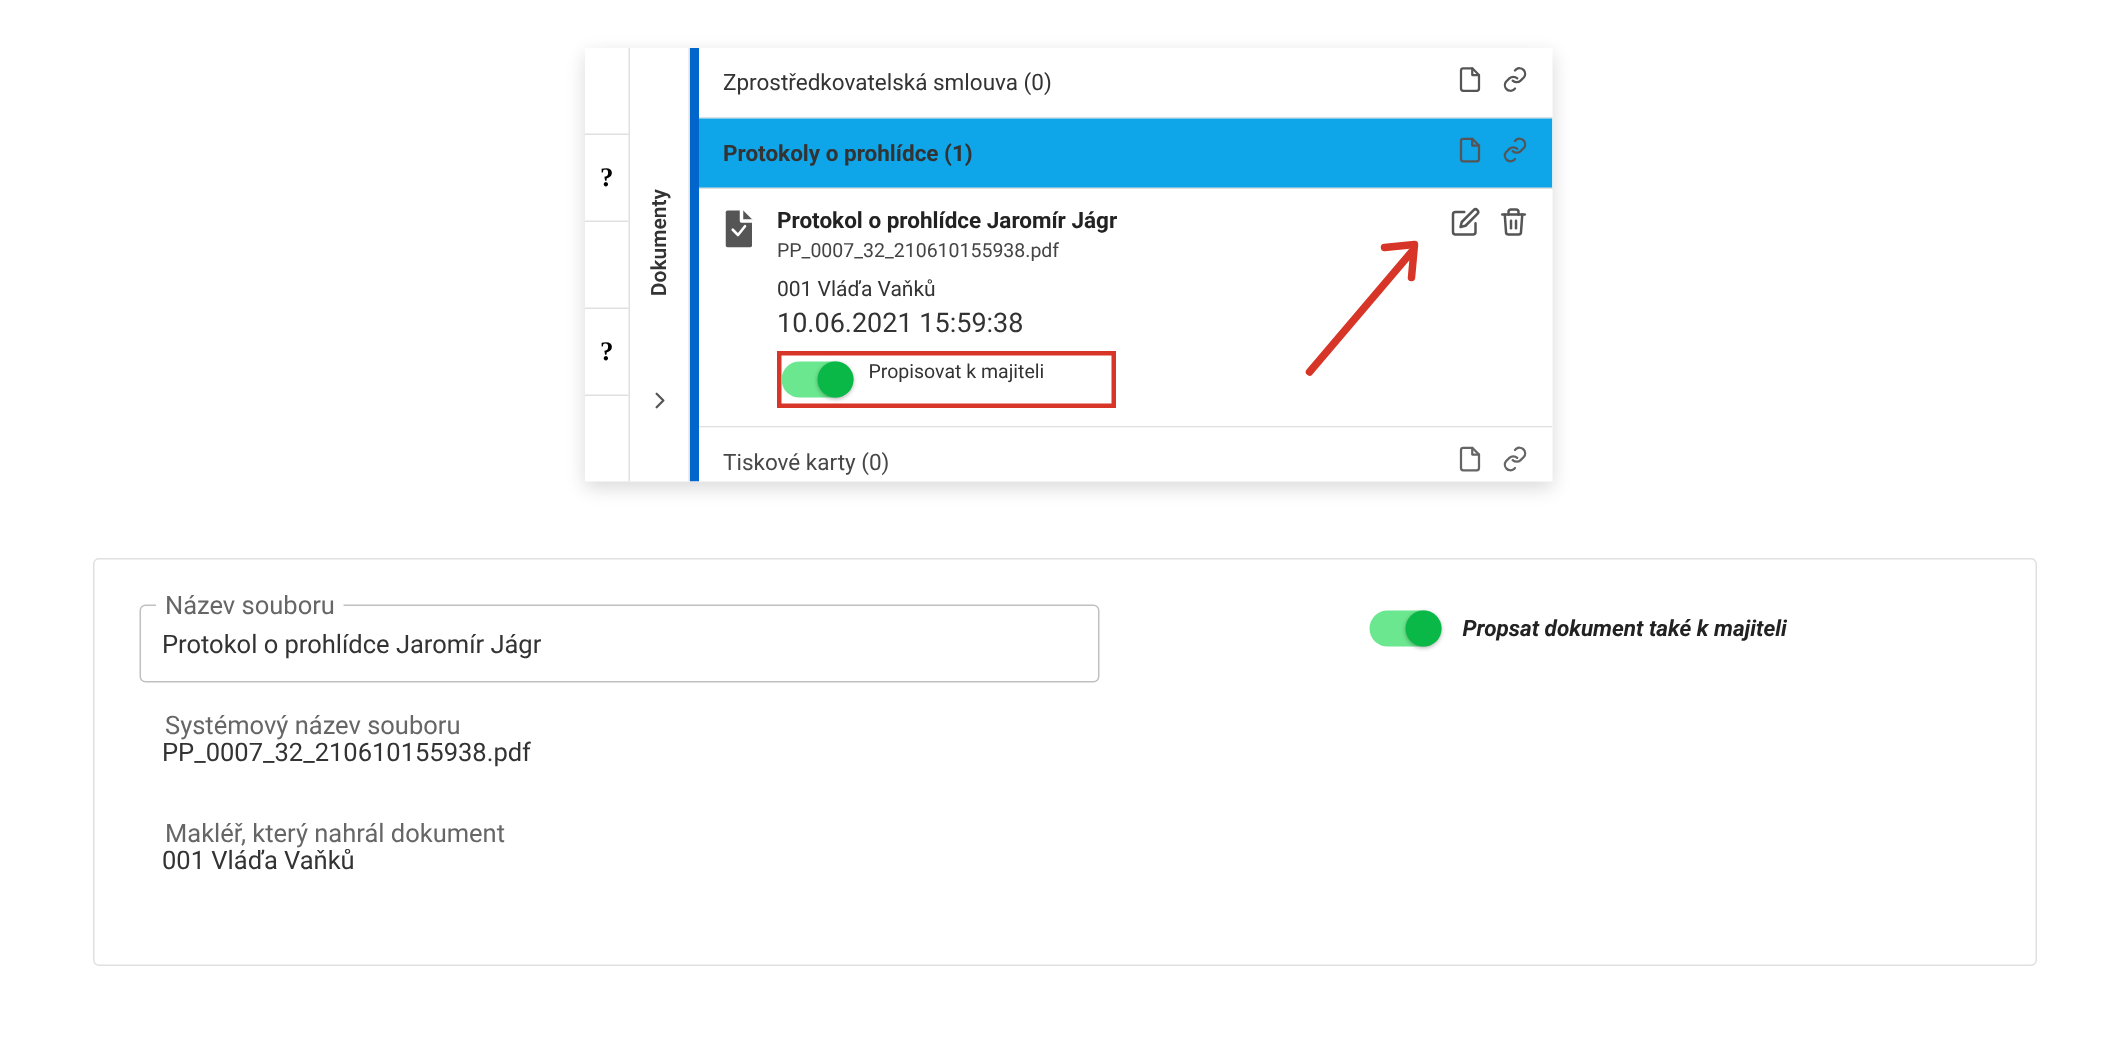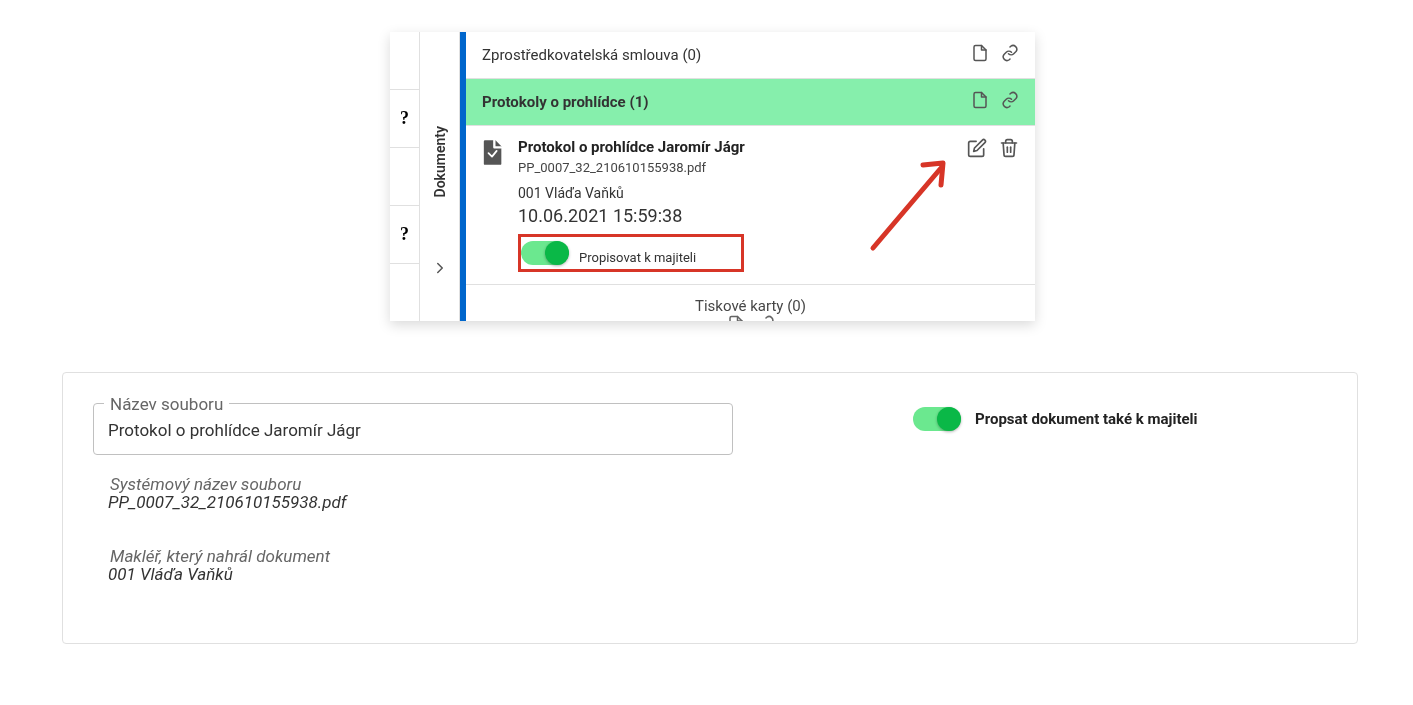--- a/index.html
+++ b/index.html
@@ -82,21 +82,21 @@
     overflow: hidden;
   }
   .doc-row {
     display: flex;
     align-items: center;
     padding: 12px 16px;
     border-bottom: 1px solid #e0e0e0;
     background: #fff;
     position: relative;
   }
-  .doc-row.active { background: #86efac; }
+  .doc-row.active { background: #0ea5e9; }
   .doc-row .title {
     font-size: 15px;
     color: #333;
     flex: 1;
   }
   .doc-row.active .title { font-weight: 700; }
   .doc-row .icons { display: flex; gap: 12px; }
   .doc-row .icons svg { width: 18px; height: 18px; }
 
   .doc-detail {
@@ -122,21 +122,21 @@
     position: absolute;
     right: 16px;
     top: 12px;
     display: flex;
     gap: 12px;
   }
   .doc-detail .actions svg { width: 20px; height: 20px; }
 
   .toggle-row {
     display: flex;
-    align-items: flex-end;
+    align-items: flex-start;
     gap: 10px;
     padding: 4px 6px 4px 0;
     margin-top: 4px;
     border: 3px solid #d73527;
     width: 226px;
   }
   .toggle {
     width: 48px;
     height: 24px;
     border-radius: 12px;
@@ -173,33 +173,32 @@
     width: 1296px;
     height: 272px;
     border: 1px solid #e0e0e0;
     border-radius: 4px;
     padding: 30px;
     display: flex;
     gap: 40px;
     overflow: hidden;
   }
   .form-left { flex: 0 0 640px; display: flex; flex-direction: column; gap: 28px; }
-  .form-right { flex: 1; display: flex; flex-direction: column; gap: 20px; padding-top: 4px; padding-left: 140px;}
+  .form-right { flex: 1; display: flex; flex-direction: column; gap: 20px; padding-top: 4px; padding-left: 140px; font-style: italic;}
 
   .fieldset {
     position: relative;
     border: 1px solid #c0c0c0;
     border-radius: 4px;
     padding: 16px 14px 14px 14px;
   }
   .fieldset.noborder {
     border-color: transparent;
     padding-left: 14px;
     padding-top: 8px;
-    font-style: italic;
   }
   .fieldset .legend {
     position: absolute;
     top: -10px;
     left: 10px;
     background: #fff;
     padding: 0 6px;
     font-size: 17px;
     color: #666;
   }
@@ -335,21 +334,21 @@
               <polyline points="3 6 5 6 21 6"></polyline>
               <path d="M19 6l-1 14a2 2 0 0 1-2 2H8a2 2 0 0 1-2-2L5 6"></path>
               <path d="M10 11v6"></path>
               <path d="M14 11v6"></path>
               <path d="M8 6V4a2 2 0 0 1 2-2h4a2 2 0 0 1 2 2v2"></path>
             </svg>
         </span>
       </div>
     </div>
 
-    <div class="doc-row" style="opacity:0.9;flex-direction:column;">
+    <div class="doc-row" style="opacity:0.9;">
       <span class="title">Tiskové karty (0)</span>
       <span class="icons">
         <span>
           <svg viewBox="0 0 24 24">
               <path d="M14 2H6a2 2 0 0 0-2 2v16a2 2 0 0 0 2 2h12a2 2 0 0 0 2-2V8z"></path>
               <polyline points="14 2 14 8 20 8"></polyline>
             </svg>
         </span>
         <span>
           <svg viewBox="0 0 24 24">

